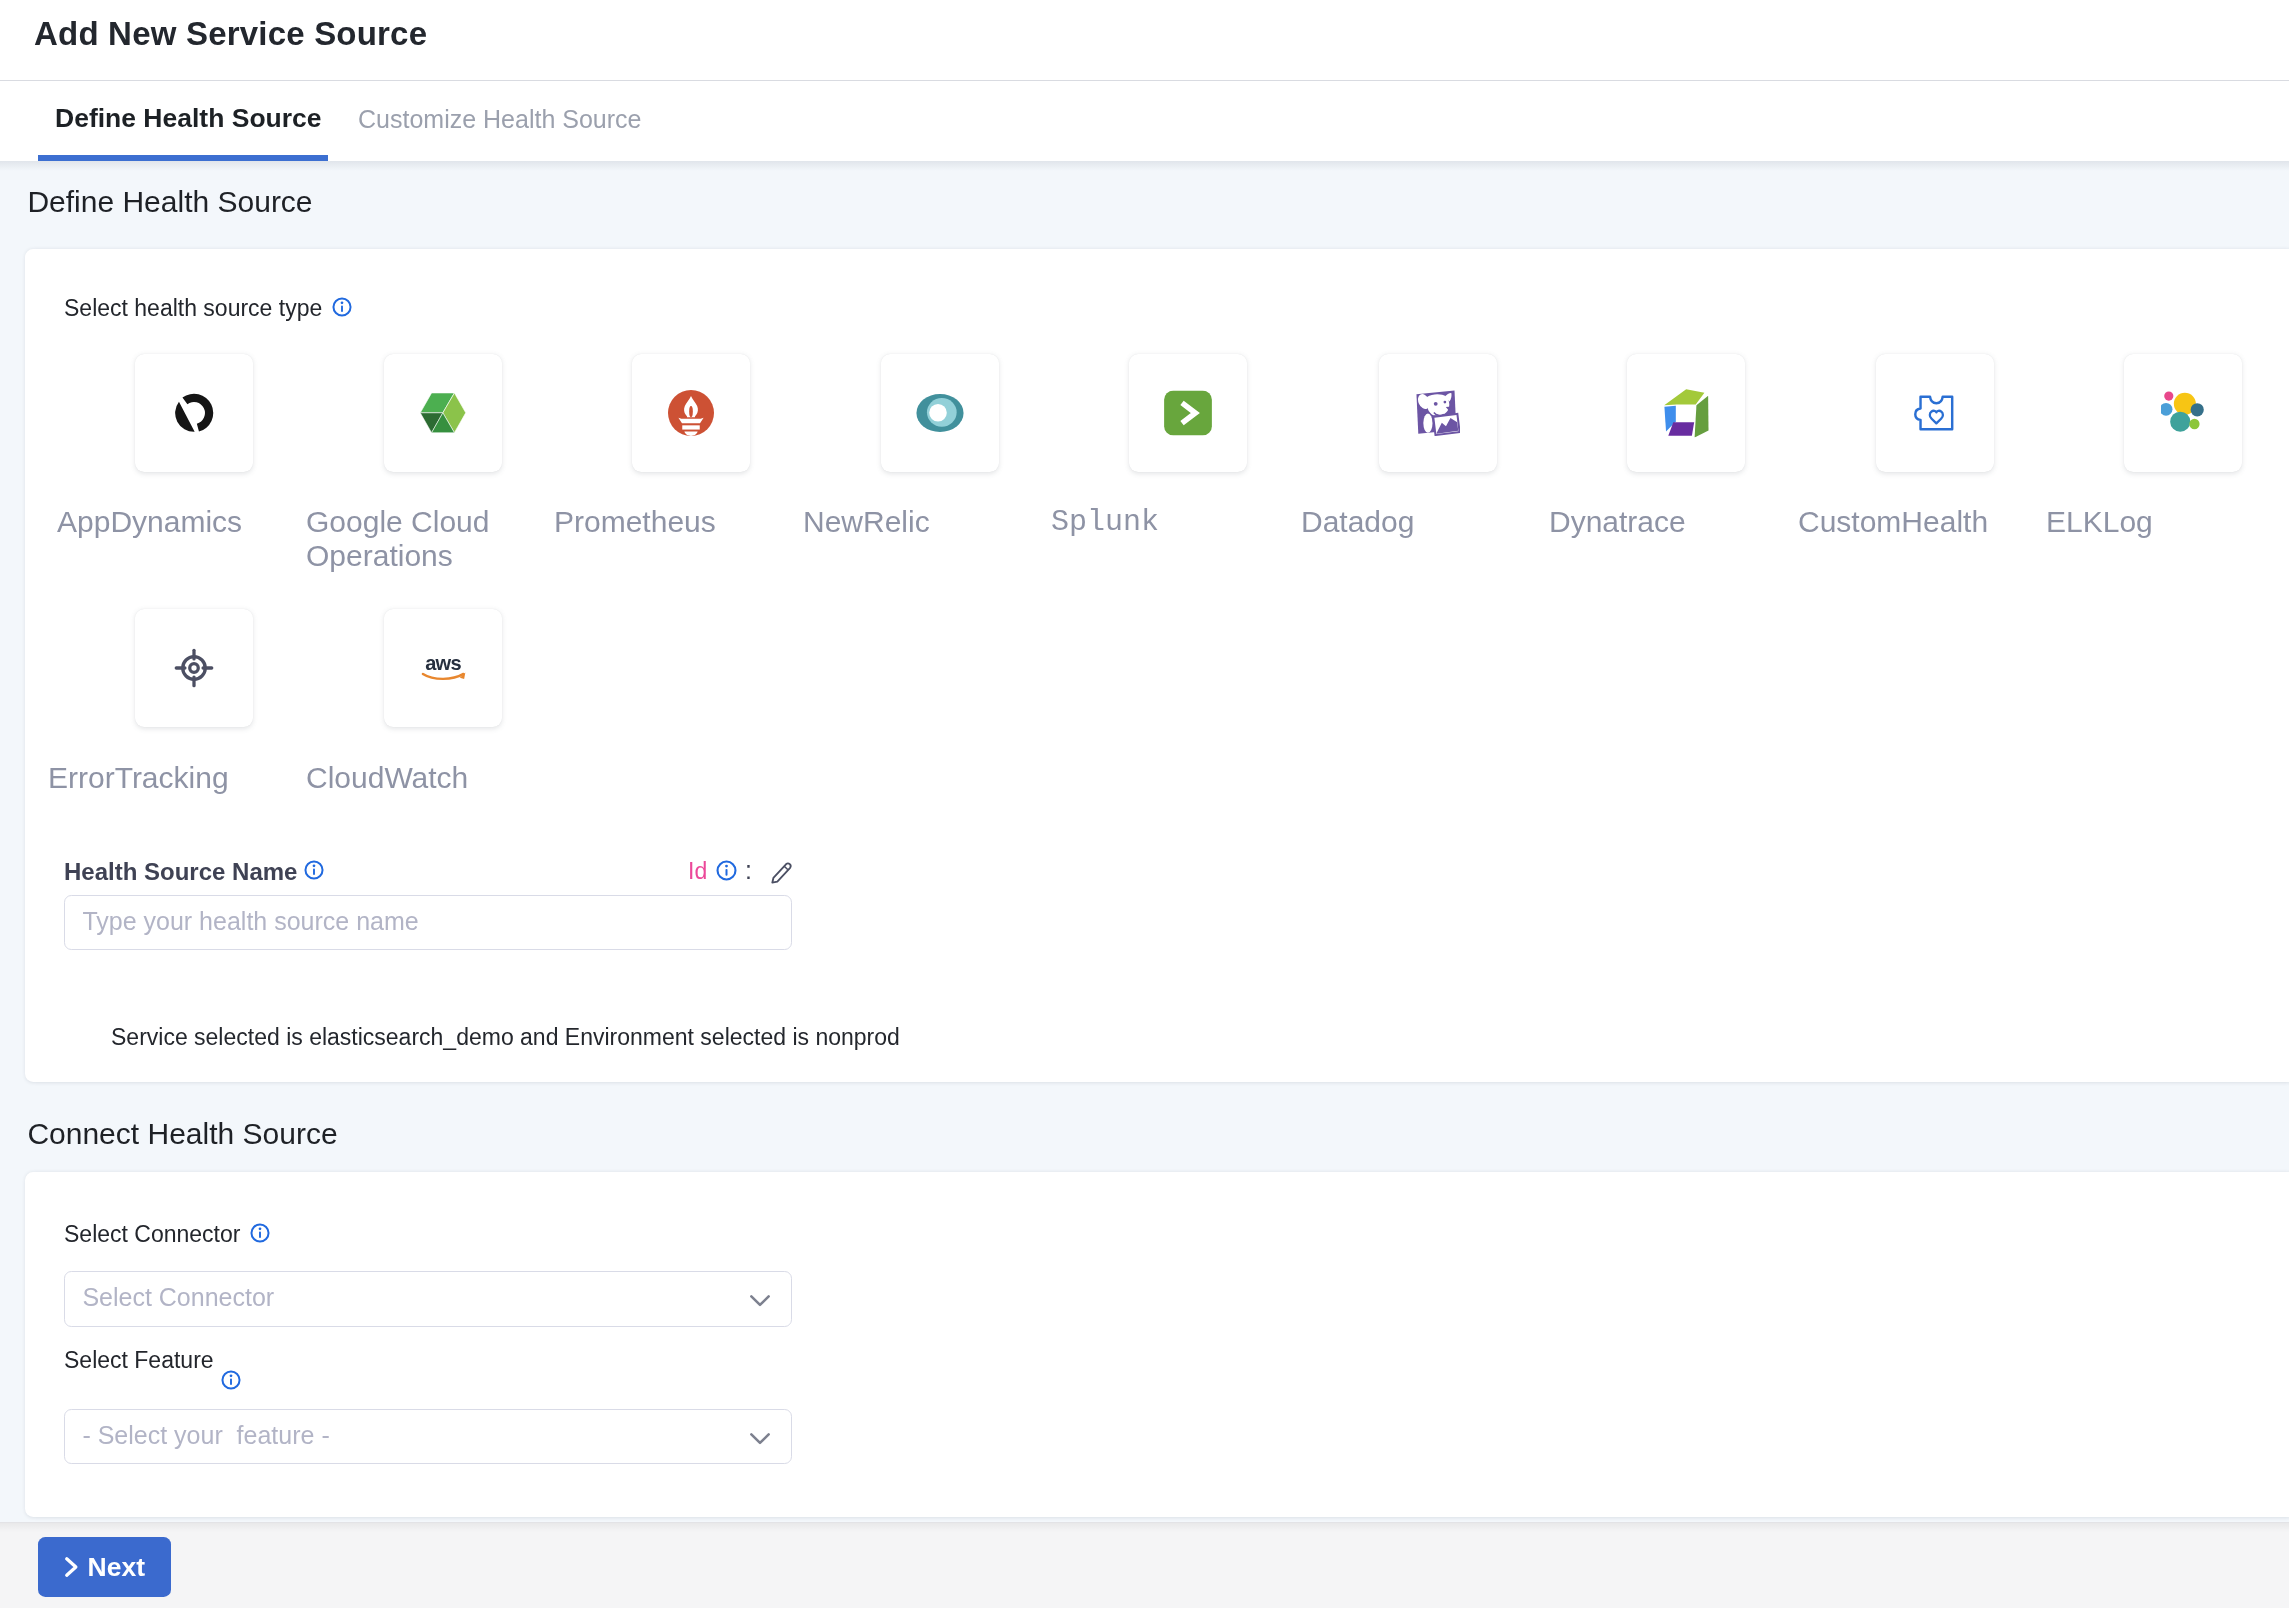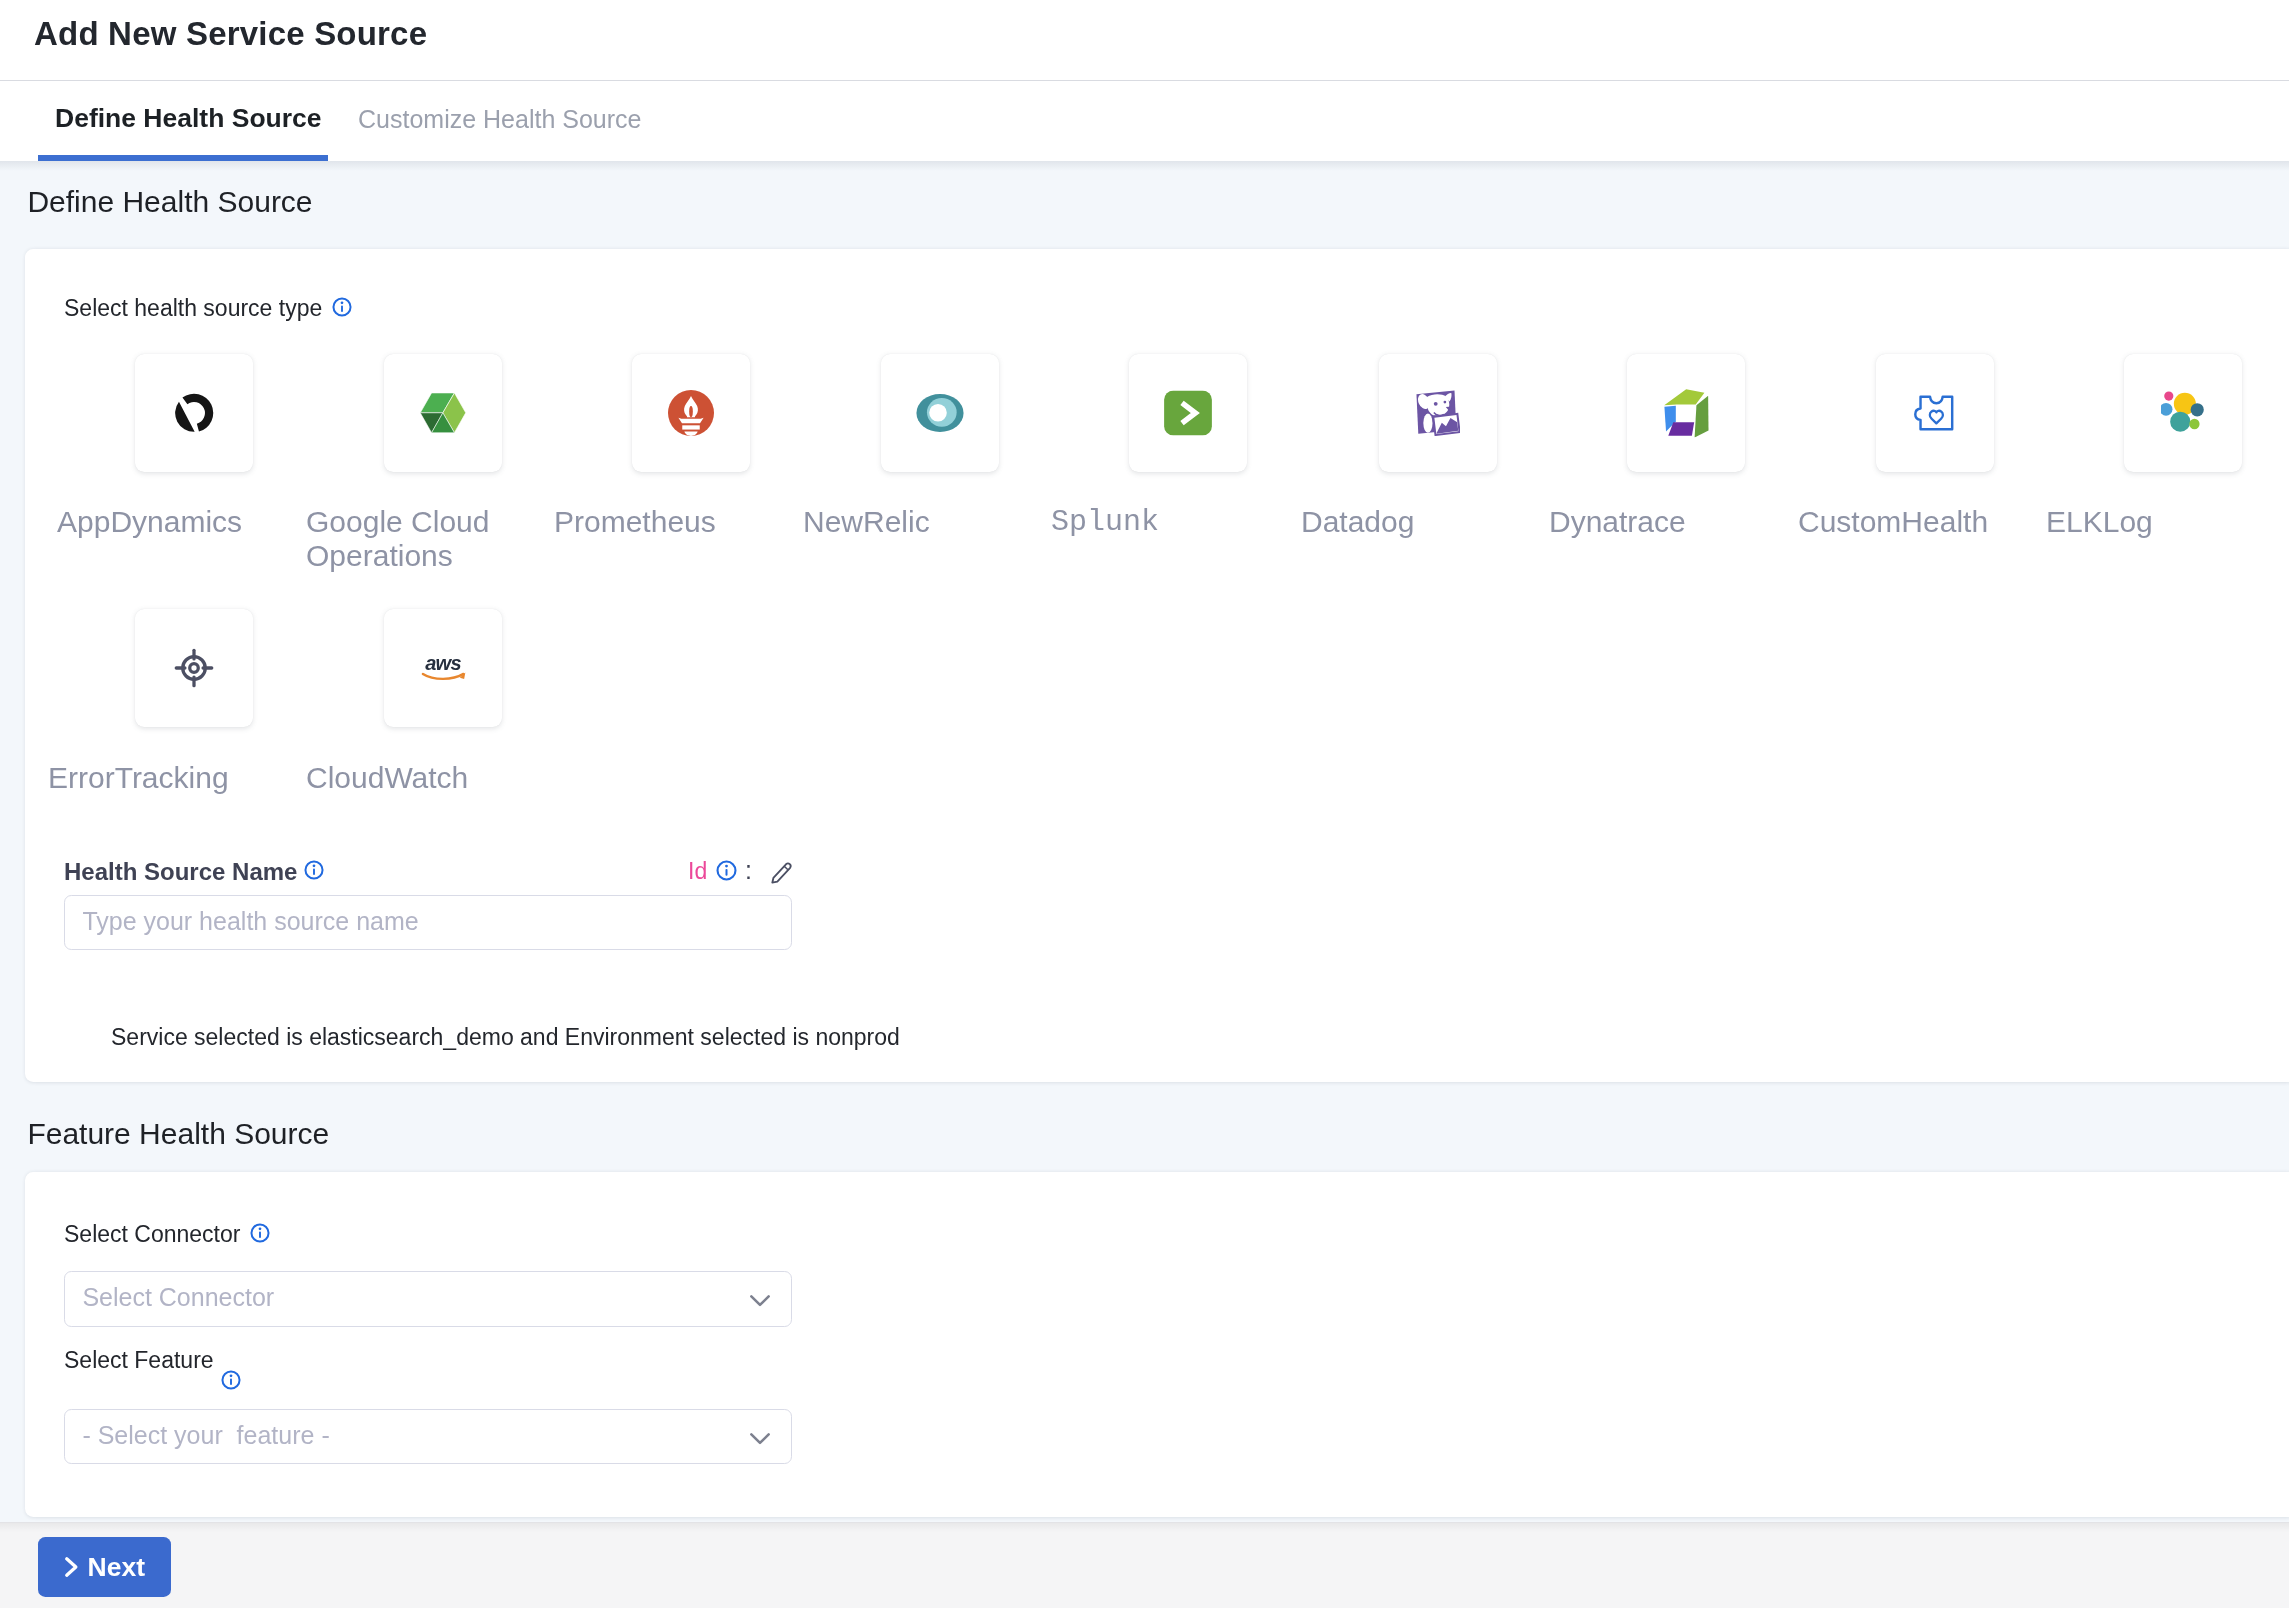--- a/index.html
+++ b/index.html
@@ -9,21 +9,21 @@
   .hdiv { top:80px; left:0; width:2290px; height:0.9px; background:#d9dbe1; }
   .tab1 { left:55px; top:103px; font-size:26.5px; font-weight:700; color:#1d2125; }
   .tab2 { left:358px; top:105px; font-size:25px; font-weight:400; color:#9ba0ad; }
   .underline { left:38px; top:155px; width:290px; height:5.5px; background:#3c6fd1; }
   .main { left:0; top:161px; width:2290px; height:1361px; background:#f3f7fb; }
   .tabshadow { left:0; top:161px; width:2290px; height:10px; background:linear-gradient(rgba(62,70,92,0.10), rgba(62,70,92,0)); }
   .sech { font-size:30px; font-weight:400; color:#1e2126; }
   .card { left:25px; width:2265px; background:#fff; border-radius:8.2px 0 0 8.2px; box-shadow:0 0.9px 3.7px rgba(30,35,60,0.10); }
   .flabel { font-size:23px; color:#23262c; }
   .blabel { font-size:24px; font-weight:700; color:#3f4254; }
-  .tile { width:118px; height:118px; top:354px; background:#fff; border-radius:9.1px; box-shadow:0 1.8px 5.5px rgba(96,97,112,0.16), 0 0 0.9px rgba(40,41,61,0.10);font-style:italic; }
+  .tile { width:118px; height:118px; top:354px; background:#fff; border-radius:9.1px; box-shadow:0 1.8px 5.5px rgba(96,97,112,0.16), 0 0 0.9px rgba(40,41,61,0.10); }
   .tile2 { top:609px; }
   .tlabel { top:505px; width:274px; text-align:left; font-size:30px; color:#8e93a5; }
   .tlabel2 { top:761px; }
   .ticon { position:absolute; left:50%; top:50%; transform:translate(-50%,-50%); }
   .input { height:55px; width:728px; left:64px; background:#fff; border:1.8px solid #d9dbe7; border-radius:7.3px; color:#b2b4c6; font-size:25px; line-height:51px; padding-left:17.4px; white-space:pre; }
   .chev { position:absolute; right:20px; top:22px; }
   .footer { left:0; top:1522px; width:2290px; height:86px; background:#f5f5f6; border-top:0.9px solid #e3e3e6; }
   .footshadow { left:0; top:1523px; width:2290px; height:9.1px; background:linear-gradient(rgba(0,0,0,0.05), rgba(0,0,0,0)); }
   .nextbtn { left:38px; top:1537px; width:133px; height:60px; background:#3b6ace; border-radius:7.3px; color:#fff; font-size:26.5px; font-weight:700; display:flex; align-items:center; justify-content:center; gap:9.1px; }
 </style>
@@ -171,21 +171,21 @@
     <rect x="9.95" y="9.3" width="2.1" height="7.2" rx="1" fill="#2069df"></rect>
   </svg>
   <div class="abs" style="left:745px; top:856px; font-size:25px; color:#3f4254;">:</div>
   <svg class="abs" style="left:767px; top:858px;" width="26.5" height="26.5" viewBox="0 0 29 29">
     <path d="M7 21.8 L21 6.6 A3 3 0 0 1 25.3 10.7 L11.3 25.9 L5.8 27 Z" fill="none" stroke="#4b4f63" stroke-width="2" stroke-linejoin="round"></path>
     <path d="M18.8 9 L22.9 12.9" fill="none" stroke="#4b4f63" stroke-width="1.7"></path>
   </svg>
   <div class="abs input" style="top:895px;">Type your health source name</div>
   <div class="abs" style="left:64px; top:1024px; font-size:23px; color:#24272d;margin-left:47px;">Service selected is elasticsearch_demo and Environment selected is nonprod</div>
 
-  <div class="abs sech" style="left:27.4px; top:1117px;">Feature Health Source</div>
+  <div class="abs sech" style="left:27.4px; top:1117px;">Connect Health Source</div>
 
   <div class="abs card" style="top:1172px; height:345px;"></div>
   <div class="abs flabel" style="left:64px; top:1221px;">Select Connector</div>
   <svg class="abs" style="left:250px; top:1223px;" width="20" height="20" viewBox="0 0 22 22">
     <circle cx="11" cy="11" r="9.4" fill="none" stroke="#2069df" stroke-width="2.2"></circle>
     <circle cx="11" cy="6.4" r="1.5" fill="#2069df"></circle>
     <rect x="9.95" y="9.3" width="2.1" height="7.2" rx="1" fill="#2069df"></rect>
   </svg>
   <div class="abs input" style="top:1271px; height:56px;">Select Connector<svg class="chev" width="22" height="13.7" viewBox="0 0 24 15">
       <path d="M2.5 2.5 L12 12 L21.5 2.5" fill="none" stroke="#7d818f" stroke-width="2.8" stroke-linecap="round" stroke-linejoin="round"></path>

